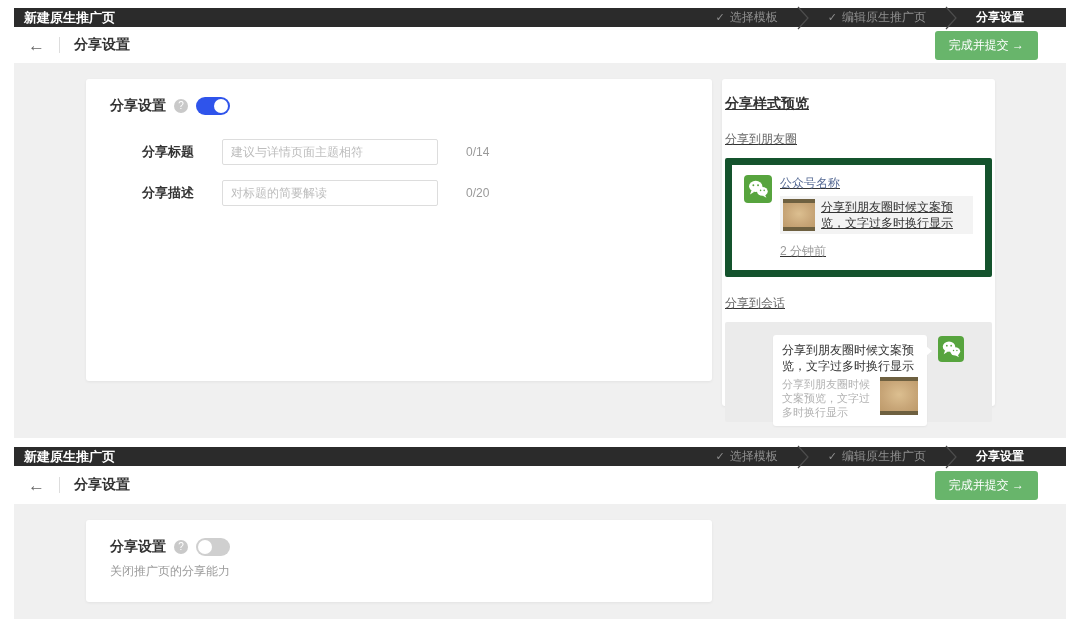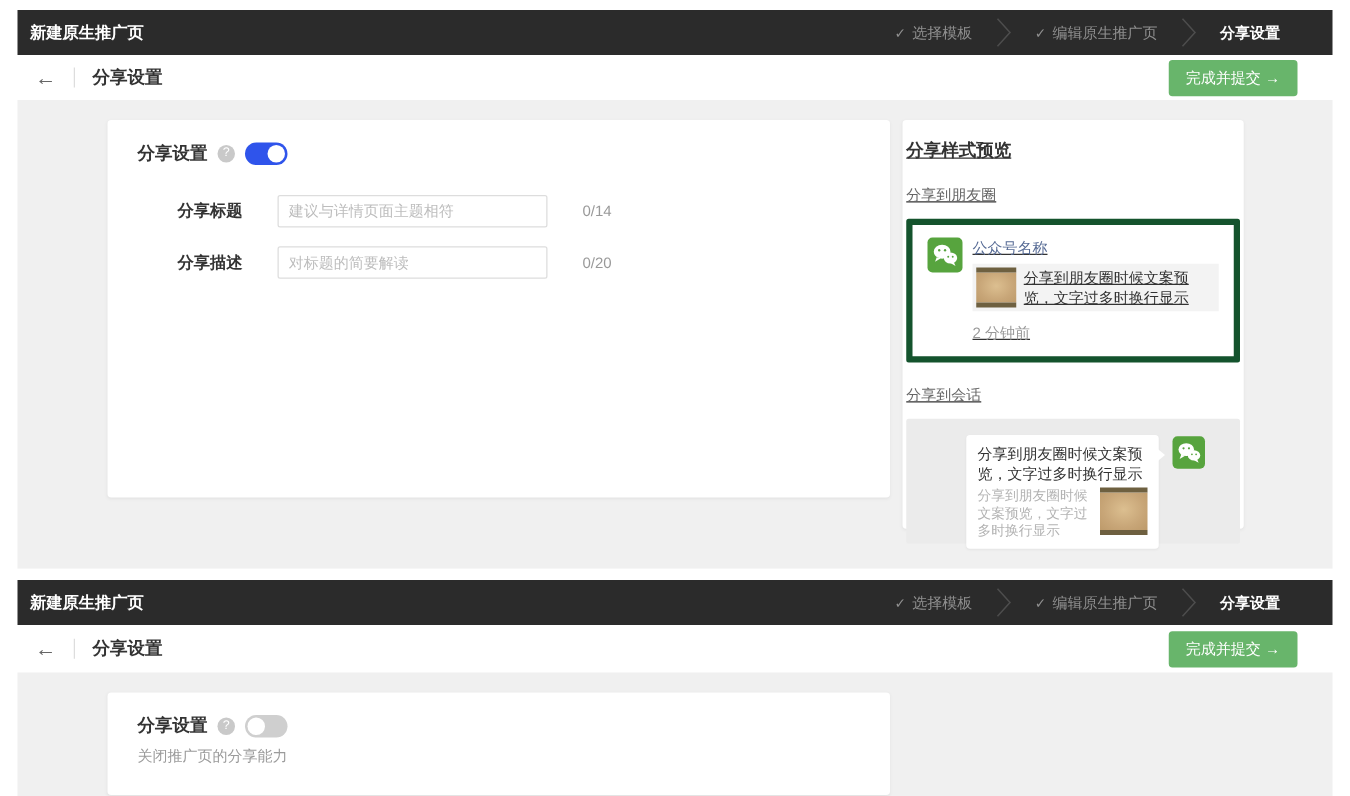--- a/index.html
+++ b/index.html
@@ -6,21 +6,21 @@
     --header-bg:#2b2b2b; --content-bg:#f0f0f0; --accent-green:#68b56b;
     --wechat-green:#57a43e; --toggle-blue:#2f54eb; --link-blue:#576b95;
   }
   *{box-sizing:border-box;margin:0;padding:0;}
   html,body{width:1080px;height:637px;overflow:hidden;}
   body{font-family:"Liberation Sans","DejaVu Sans",sans-serif;background:#fff;color:#333;}
   .wizard{margin:0 14px;}
   .wizard.first{margin-top:8px;}
   .gap{height:9px;background:#fff;}
   
-  .topbar{height:36px;background:var(--header-bg);display:flex;align-items:center;padding:0 24px 0 10px;gap:12px;}
+  .topbar{height:19px;background:var(--header-bg);display:flex;align-items:center;padding:0 24px 0 10px;gap:12px;}
   .topbar-title{color:#fff;font-size:13px;font-weight:bold;}
   .steps{margin-left:auto;display:flex;align-items:center;height:100%;}
   .step{display:flex;align-items:center;font-size:12px;color:#8f8f8f;padding:0 18px;}
   .step .chk{margin-right:5px;font-size:11px;}
   .step.active{color:#fff;font-weight:bold;}
   .step-sep{height:28px;width:14px;flex:none;}
   
   .toolbar{height:36px;background:#fff;display:flex;align-items:center;padding:0 28px 0 14px;}
   .toolbar.h38{height:38px;}
   .back{font-size:17px;color:#666;cursor:pointer;line-height:1;}
@@ -52,21 +52,21 @@
   .frow.top{align-items:flex-start;}
   .flabel{width:80px;flex:none;font-size:13px;color:#333;font-weight:bold;}
   .finput{width:216px;height:26px;border:1px solid #ddd;border-radius:2px;padding:0 8px;font-size:12px;color:#333;outline:none;font-family:inherit;background:#fff;}
   .finput::placeholder{color:#bdbdbd;}
   .fcount{margin-left:28px;font-size:12px;color:#999;}
   .thumb{width:64px;height:64px;border-radius:2px;background:radial-gradient(ellipse at 50% 45%,#dcbf90 0%,#c8a678 60%,#bd9a6a 100%);border-top:6px solid #6e6040;border-bottom:6px solid #6e6040;cursor:pointer;}
   .hints{margin-top:12px;font-size:12px;color:#a8a8a8;line-height:19px;}
   
   .side-title{font-size:14px;font-weight:bold;color:#333;}
   .pv-label{font-size:12px;color:#666;margin:18px 0 10px;}
-  .moments{border:5px solid #14532d;border-radius:2px;padding:10px 12px;display:flex;align-items:flex-start;}
+  .moments{border:7px solid #14532d;border-radius:2px;padding:10px 12px;display:flex;align-items:flex-start;}
   .wx-ic{flex:none;border-radius:4px;background:var(--wechat-green);display:flex;align-items:center;justify-content:center;}
   .wx-ic.big{width:28px;height:28px;}
   .wx-ic svg{width:86%;height:86%;display:block;}
   .wx-eye{fill:var(--wechat-green);}
   .m-right{margin-left:8px;flex:1;min-width:0;}
   .m-name{font-size:12px;color:var(--link-blue);}
   .m-box{margin-top:4px;background:#f3f3f3;padding:3px;display:flex;align-items:flex-start;}
   .mini-thumb{flex:none;background:radial-gradient(ellipse at 50% 45%,#dcbf90 0%,#c8a678 60%,#bd9a6a 100%);}
   .m-box .mini-thumb{width:32px;height:32px;border-top:4px solid #6e6040;border-bottom:4px solid #6e6040;}
   .m-text{margin-left:6px;font-size:12px;color:#333;line-height:16px;}

